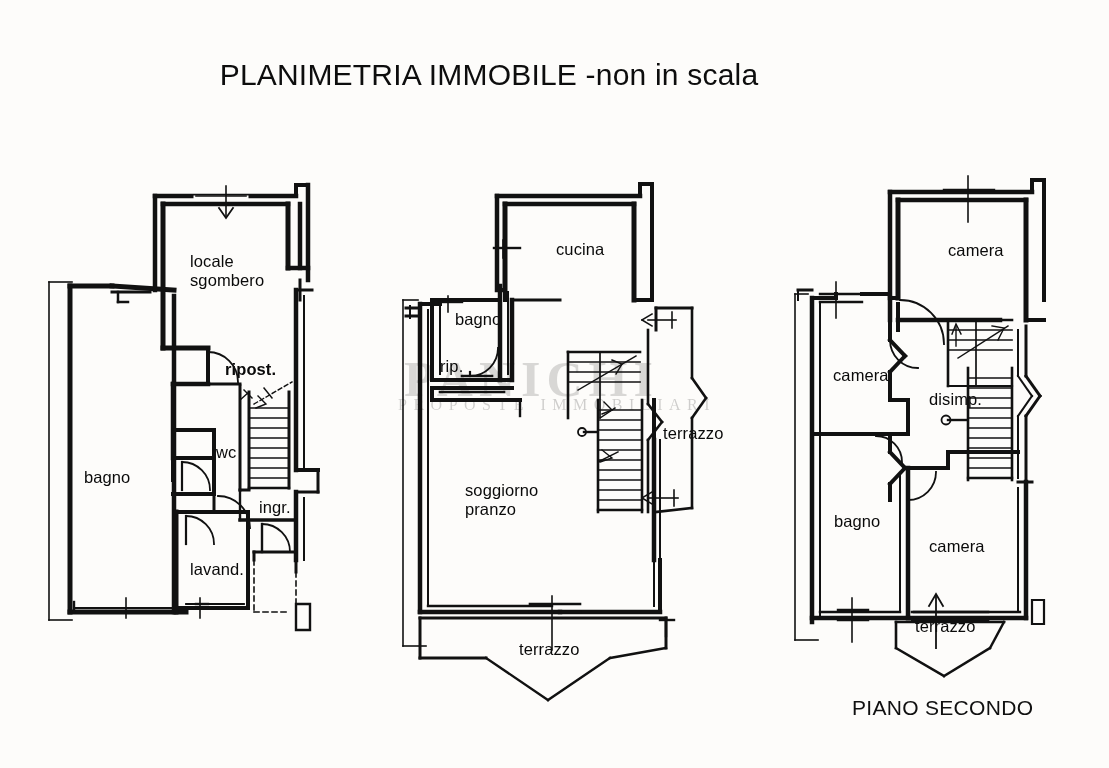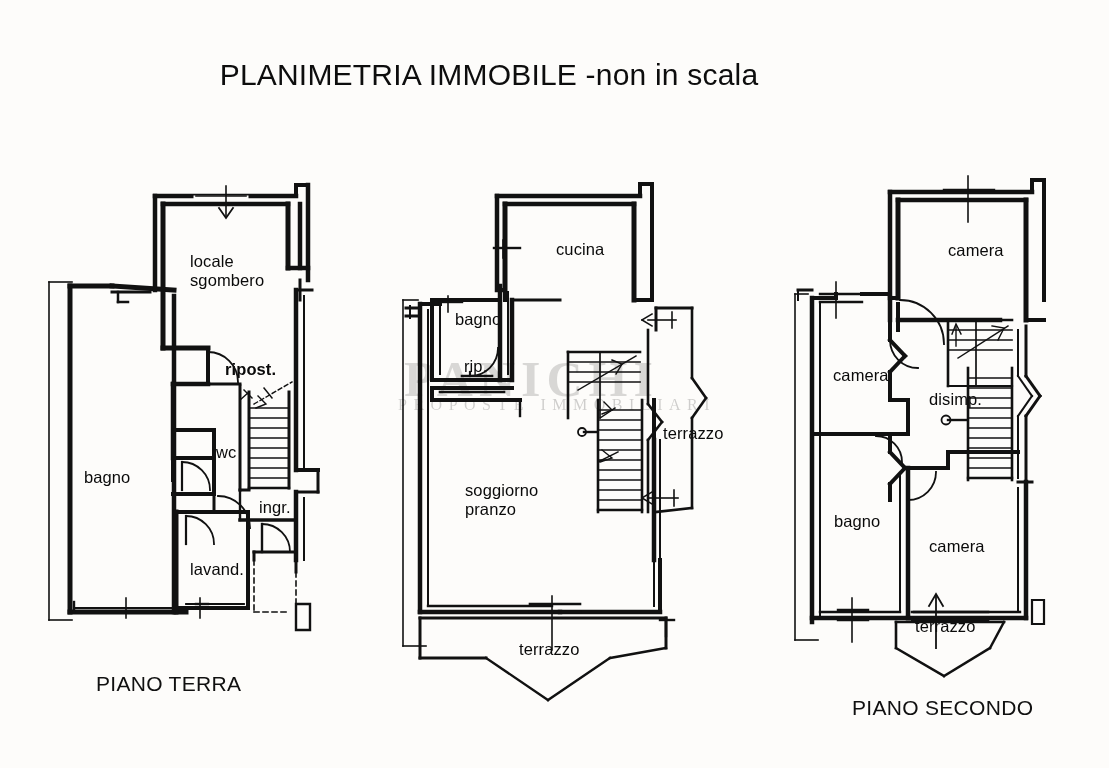--- a/index.html
+++ b/index.html
@@ -348,21 +348,21 @@
       <path d="M672 312 L672 328" stroke-width="1.6"></path>
       <path d="M648 498 L678 498" stroke-width="1.6"></path>
       <path d="M642 498 L652 492" stroke-width="1.6"></path>
       <path d="M642 498 L652 504" stroke-width="1.6"></path>
       <path d="M674 490 L674 506" stroke-width="1.6"></path>
     </g>
   </svg>
 
   <div class="room-label" style="left:556px; top:240px;">cucina</div>
   <div class="room-label" style="left:455px; top:310px;">bagno</div>
-  <div class="room-label" style="left:440px; top:357px;margin-left:24px;">rip.</div>
+  <div class="room-label" style="left:440px; top:357px;">rip.</div>
   <div class="room-label" style="left:465px; top:481px;">
     <span>soggiorno</span><br>
     <span>pranzo</span>
   </div>
   <div class="room-label" style="left:663px; top:424px;">terrazzo</div>
   <div class="room-label" style="left:519px; top:640px;">terrazzo</div>
 
   <svg class="plan-svg" width="1109" height="768" viewBox="0 0 1109 768" style="z-index:1">
     <g fill="none" stroke="#111111" stroke-width="2.2" stroke-linecap="square">
 
@@ -498,16 +498,15 @@
   <div class="room-label" style="left:948px; top:241px;">camera</div>
   <div class="room-label" style="left:833px; top:366px;">camera</div>
   <div class="room-label" style="left:929px; top:537px;">camera</div>
   <div class="room-label" style="left:929px; top:390px;">disimp.</div>
   <div class="room-label" style="left:834px; top:512px;">bagno</div>
   <div class="room-label" style="left:915px; top:617px;">terrazzo</div>
 
   <div class="watermark" id="wm-main">PANICHI</div>
   <div class="watermark" id="wm-sub">PROPOSTE IMMOBILIARI</div>
 
-  <div class="floor-caption" id="caption-terra">PIANO TERRA</div>
   <div class="floor-caption" id="caption-secondo">PIANO SECONDO</div>
 
 </div>
 
 </body></html>

